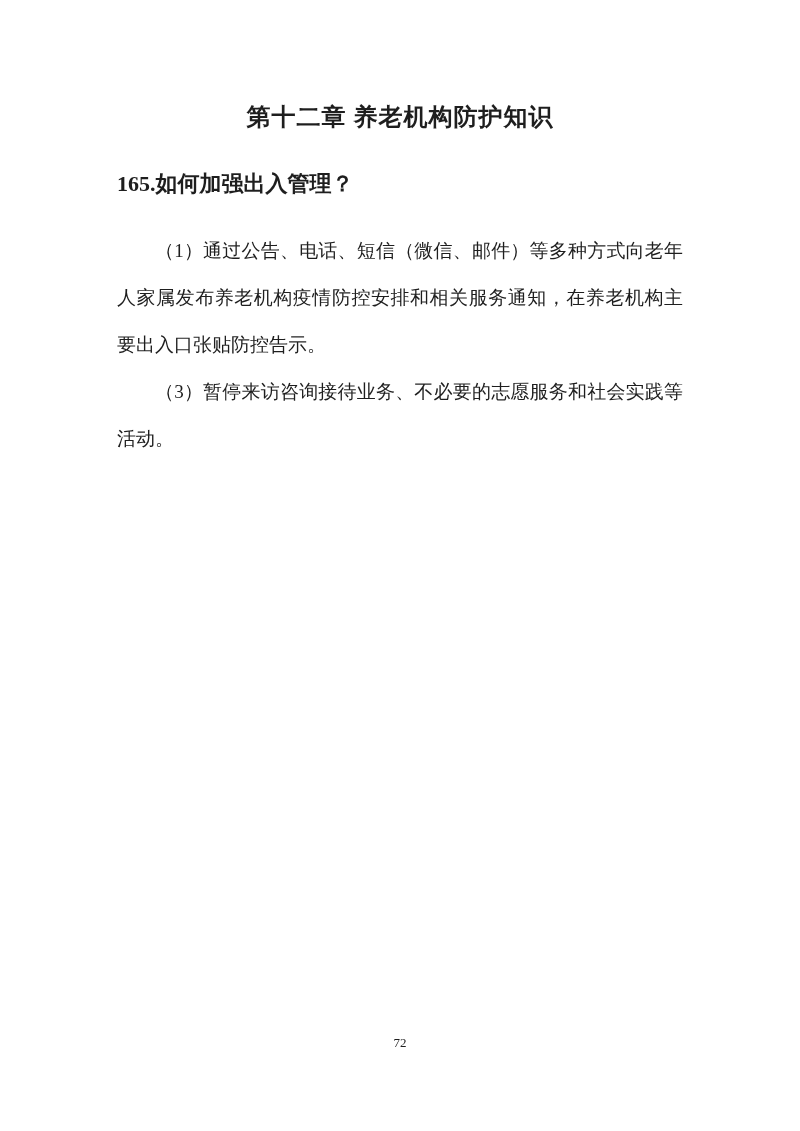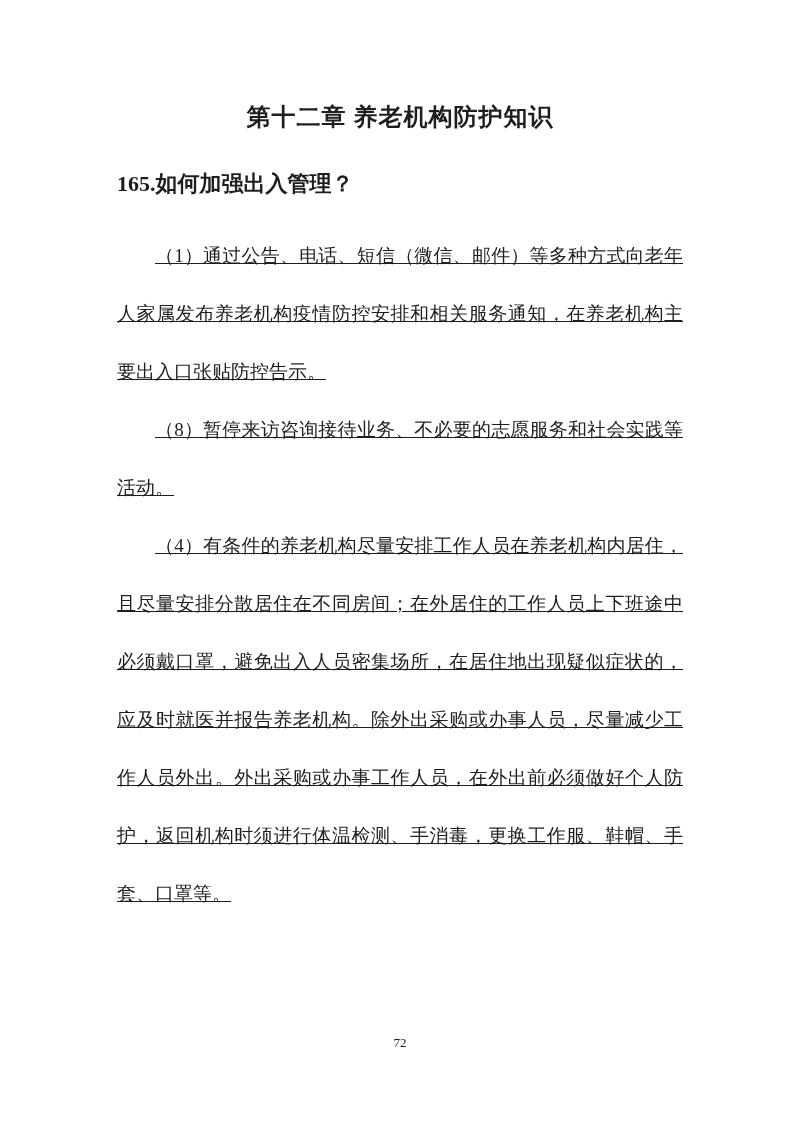--- a/index.html
+++ b/index.html
@@ -35,26 +35,25 @@
     font-size: 22px;
     line-height: 26px;
     font-weight: 700;
   }
   .doc-body {
     margin-top: 30px;
   }
   .doc-body p {
     margin: 0;
     font-size: 19px;
-    line-height: 58px;
+    line-height: 47px;
     text-align: justify;
     text-justify: inter-character;
     text-indent: 2em;
     word-break: break-all;
-    text-decoration: underline;
   }
   .page-number {
     position: absolute;
     left: 0;
     right: 0;
     top: 1034px;
     text-align: center;
     font-size: 13px;
     line-height: 18px;
     font-family: "Liberation Serif", "DejaVu Serif", serif;
@@ -62,18 +61,17 @@
 </style>
 </head>
 <body>
 
 <div class="doc-page" style="--page-bg: #ffffff; --page-fg: #1e1e1e;">
   <div class="doc-content">
     <h1 class="chapter-title">第十二章 养老机构防护知识</h1>
     <h2 class="question-heading">165.如何加强出入管理？</h2>
     <div class="doc-body">
       <p>（1）通过公告、电话、短信（微信、邮件）等多种方式向老年人家属发布养老机构疫情防控安排和相关服务通知，在养老机构主要出入口张贴防控告示。</p>
-      <p>（8）暂停来访咨询接待业务、不必要的志愿服务和社会实践等活动。</p>
-      <p>（4）有条件的养老机构尽量安排工作人员在养老机构内居住，且尽量安排分散居住在不同房间；在外居住的工作人员上下班途中必须戴口罩，避免出入人员密集场所，在居住地出现疑似症状的，应及时就医并报告养老机构。除外出采购或办事人员，尽量减少工作人员外出。外出采购或办事工作人员，在外出前必须做好个人防护，返回机构时须进行体温检测、手消毒，更换工作服、鞋帽、手套、口罩等。</p>
+      <p>（3）暂停来访咨询接待业务、不必要的志愿服务和社会实践等活动。</p>
     </div>
   </div>
   <div class="page-number">72</div>
 </div>
 
 </body></html>

